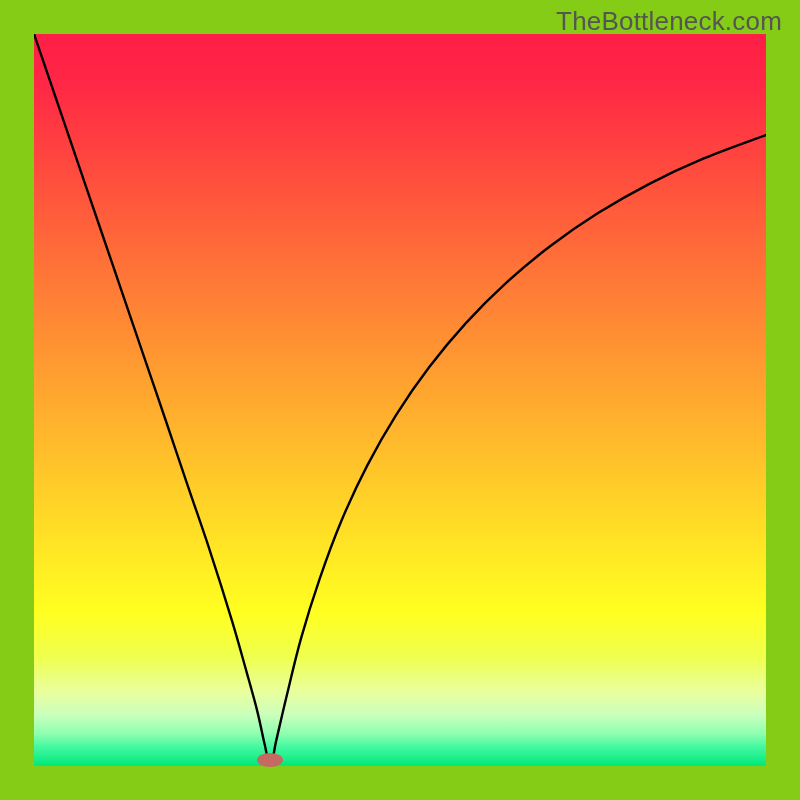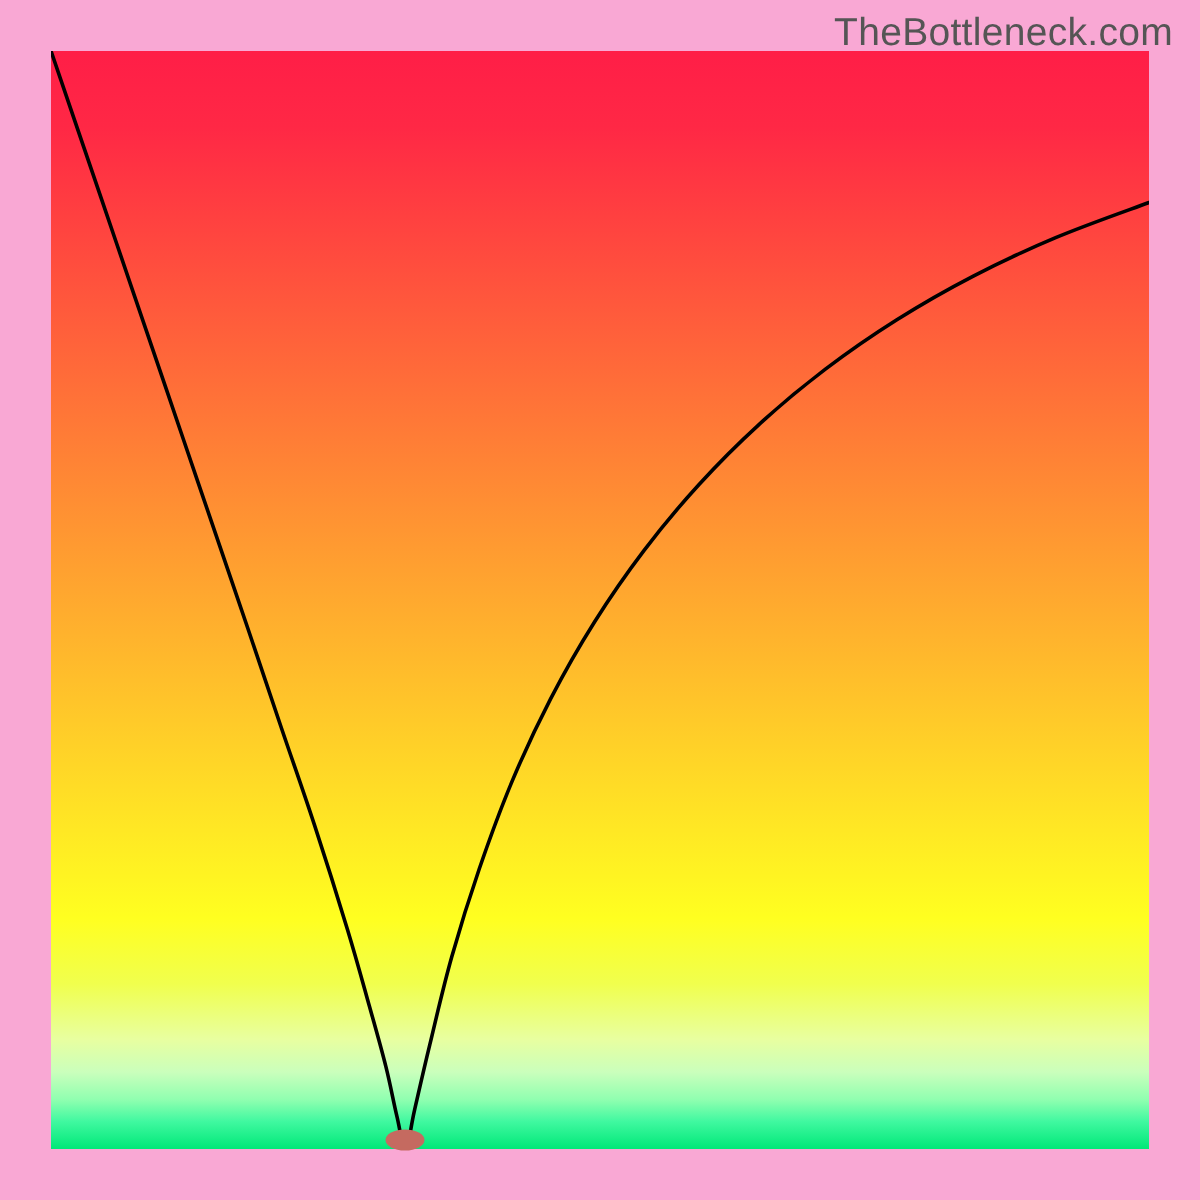--- a/index.html
+++ b/index.html
@@ -7,21 +7,21 @@
     padding: 0;
     width: 800px;
     height: 800px;
     background: #000;
     overflow: hidden;
   }
   .frame {
     position: relative;
     width: 800px;
     height: 800px;
-    background: #f9a8d4;
+    background: #84cc16;
   }
   .plot-area {
     position: absolute;
     left: 34px;
     top: 34px;
     width: 732px;
     height: 732px;
   }
   .watermark {
     position: absolute;

